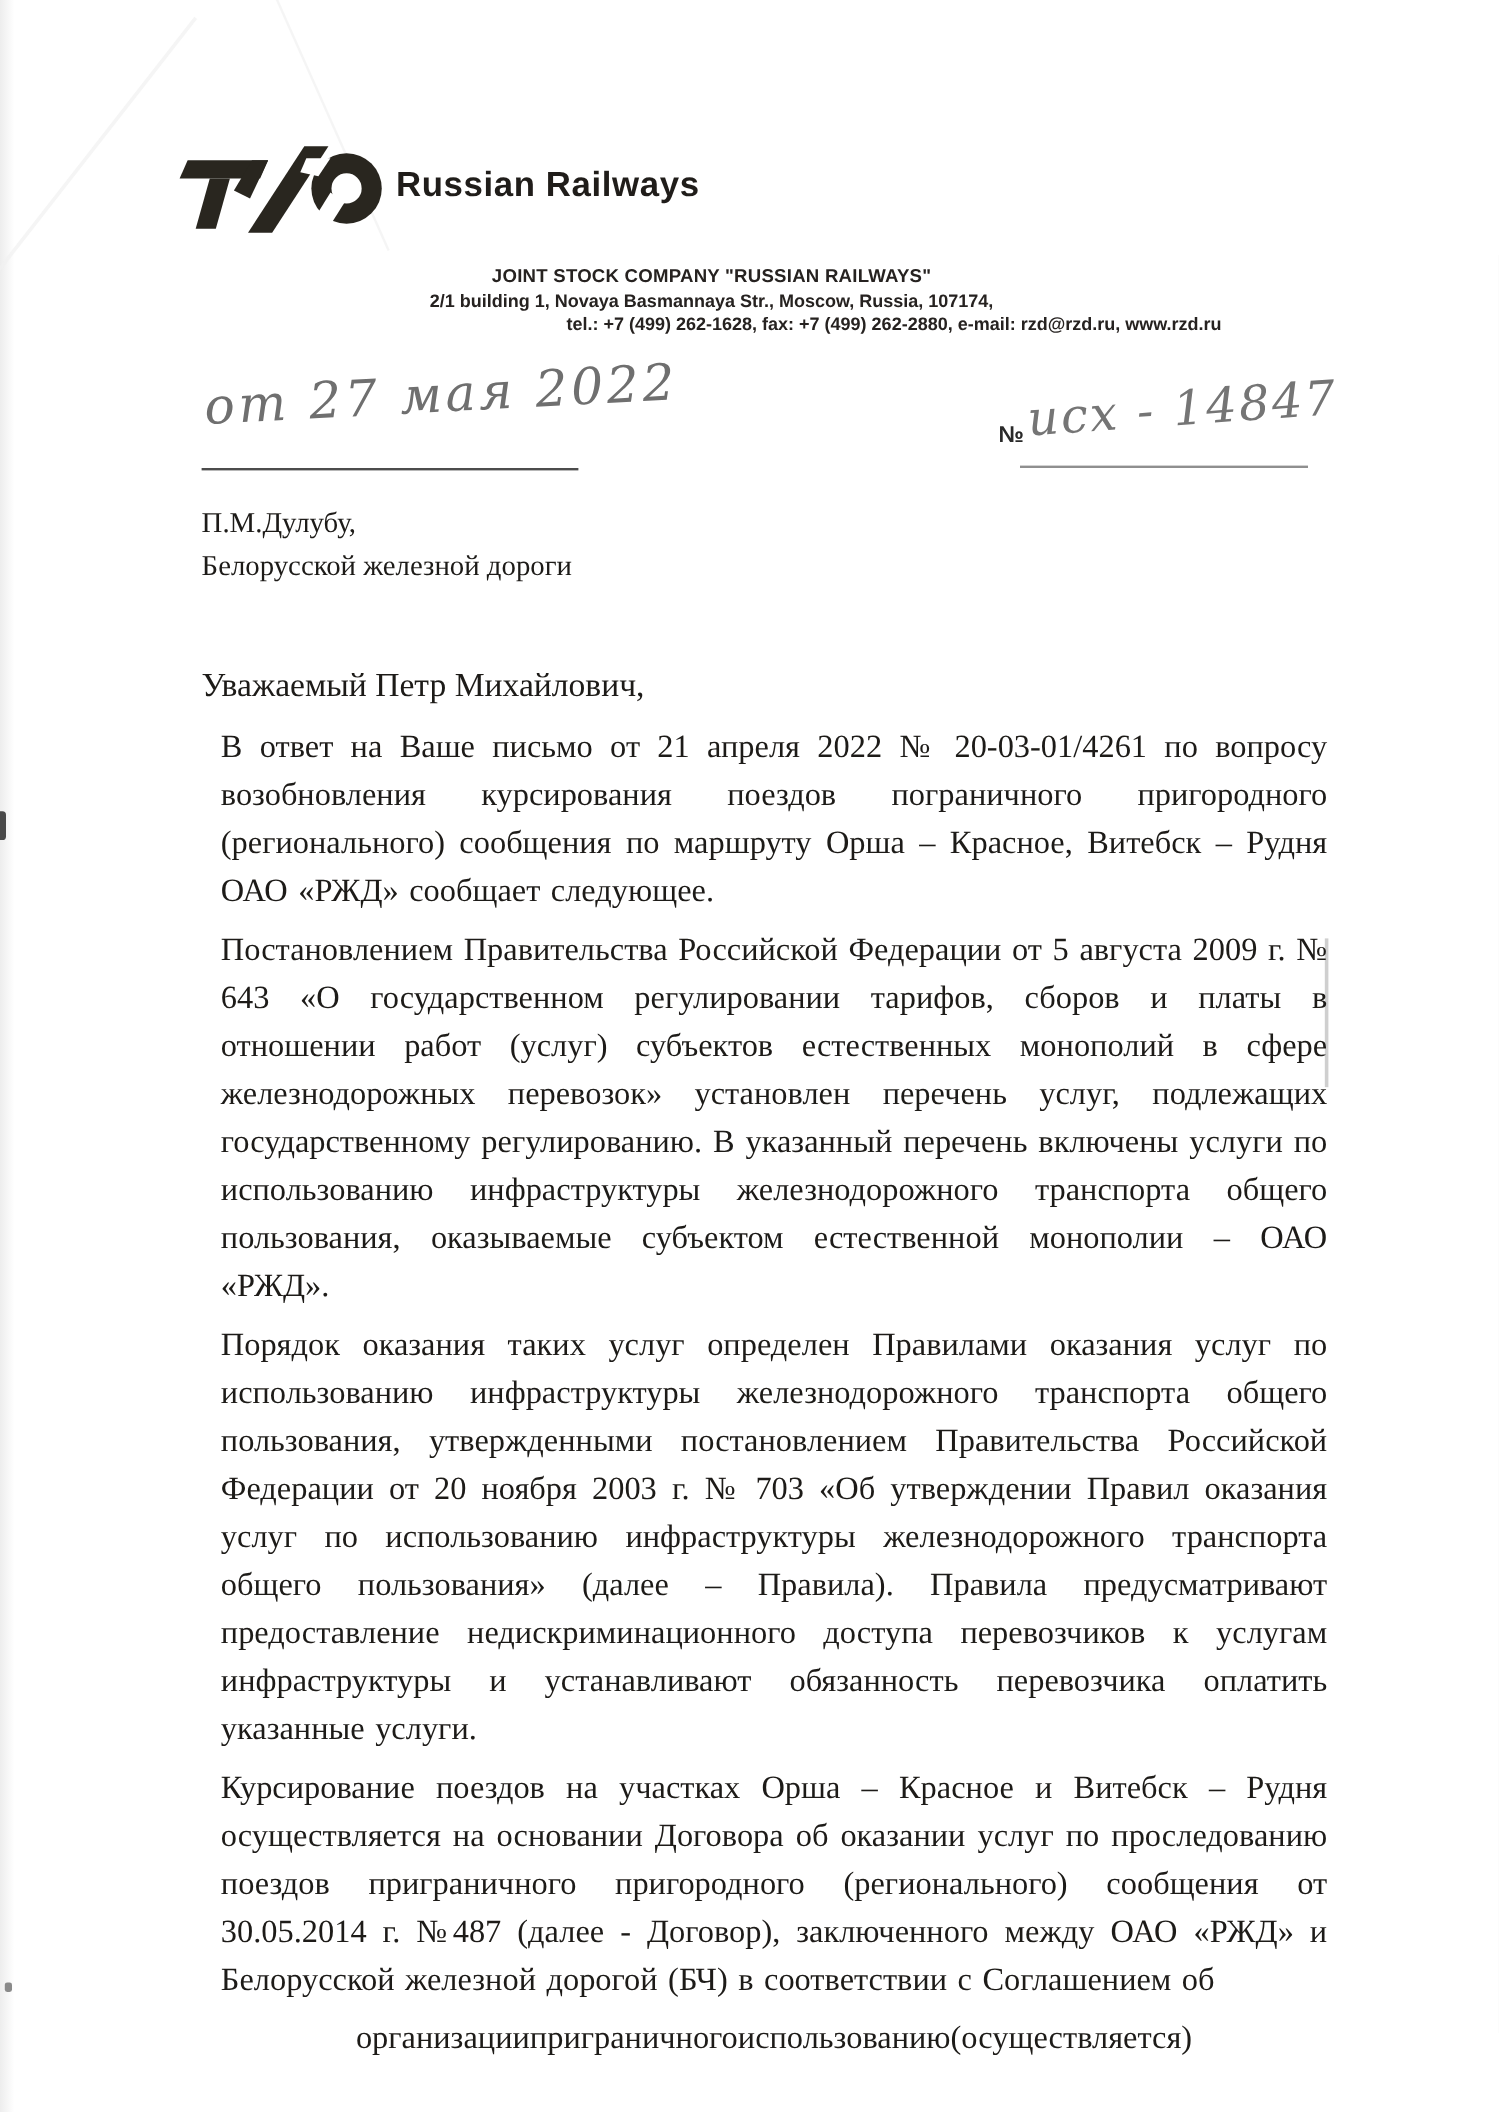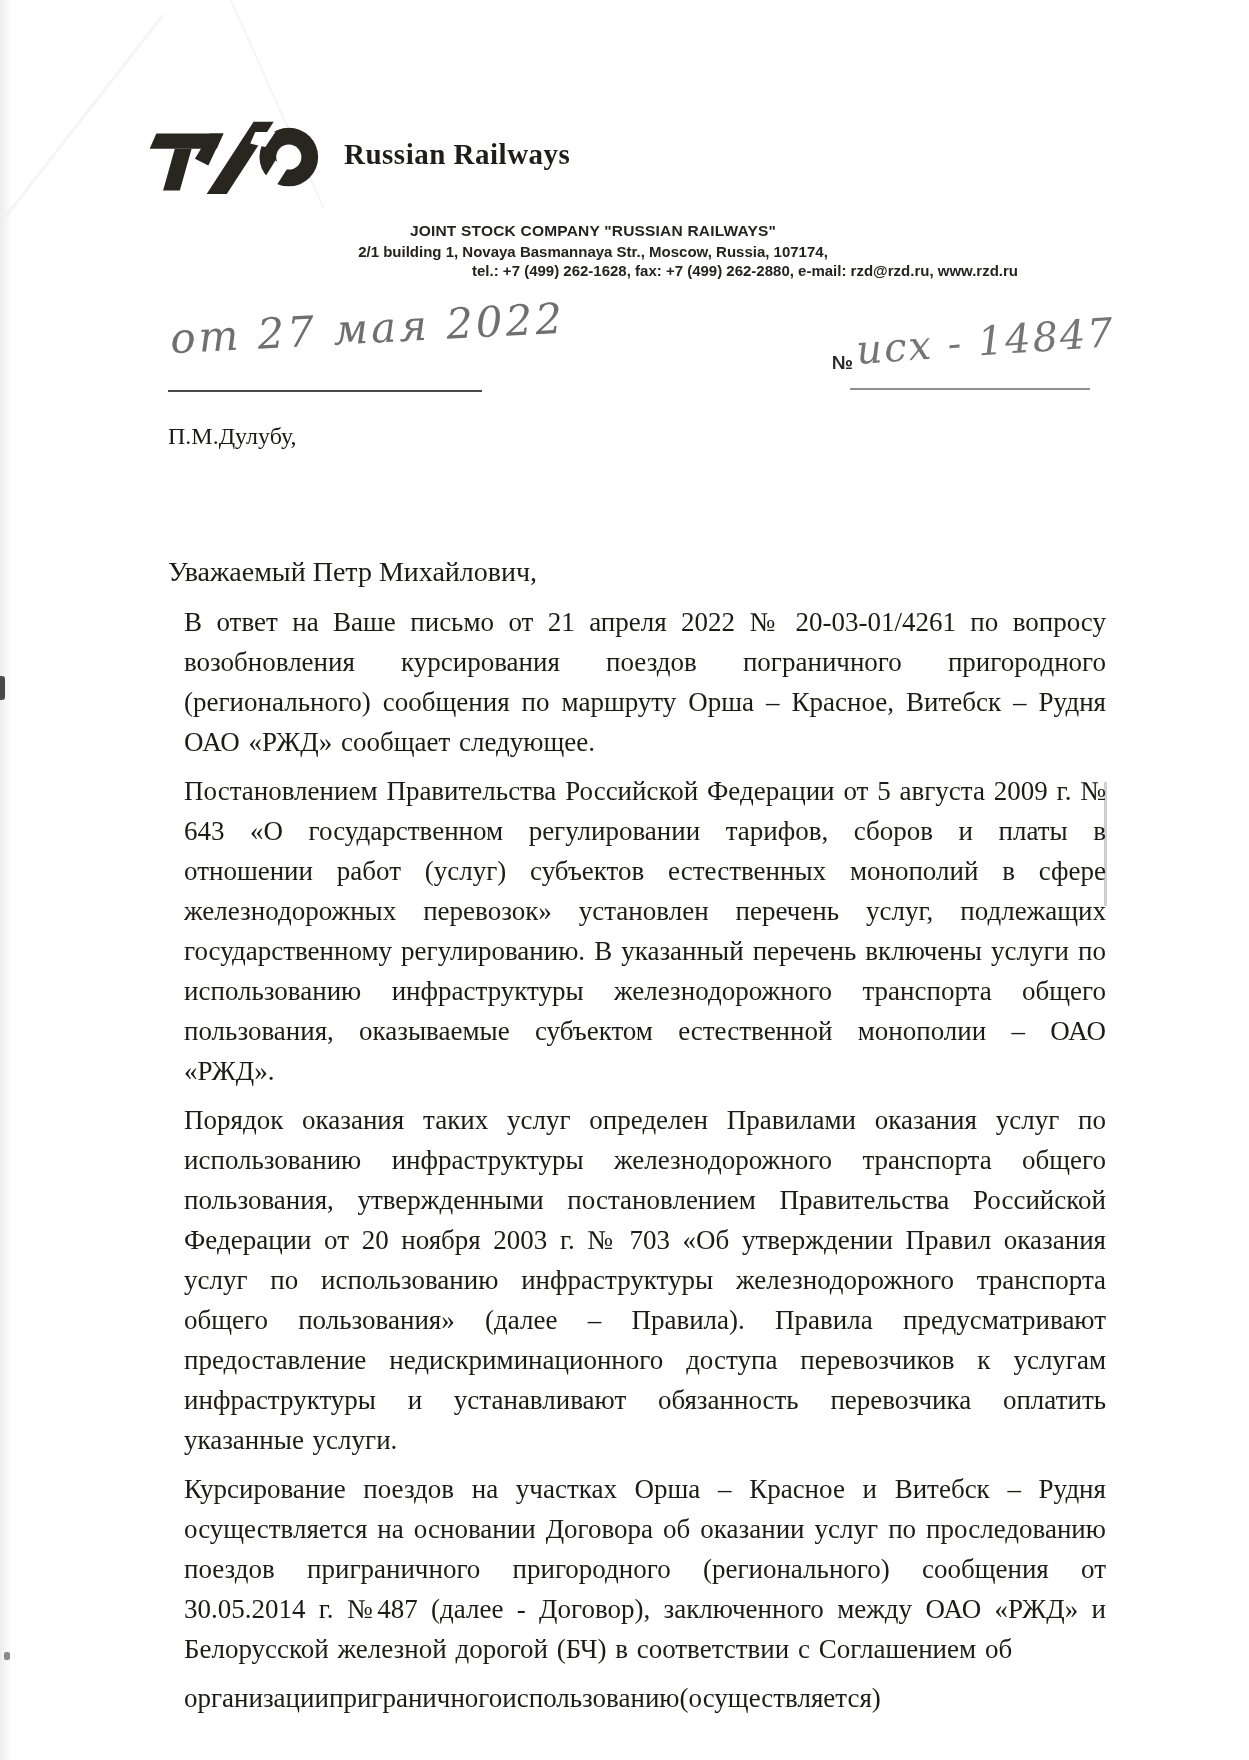--- a/index.html
+++ b/index.html
@@ -35,22 +35,22 @@
   }
   .bottom-speck{
     position:absolute;left:4px;top:1652px;width:6px;height:8px;
     background:#8a8a8a;border-radius:2px;
   }
 
   
   .logo-wrap{position:absolute;left:148px;top:103px;width:176px;height:98px;}
   .logo-svg{width:176px;height:98px;display:block;}
   .brand-name{
-    position:absolute;left:344px;top:138px;
-    font-family:Liberation Serif, serif;
+    position:absolute;left:330px;top:138px;
+    font-family:Liberation Sans, sans-serif;
     font-weight:700;font-size:29px;letter-spacing:.5px;color:#201d1a;
   }
 
   
   .letterhead{
     position:absolute;left:168px;top:222px;width:850px;
     text-align:center;
     font-family:"Liberation Sans", sans-serif;
     color:#262220;
   }
@@ -91,21 +91,21 @@
 
   
   .letter-body{
     position:absolute;left:168px;top:602px;width:922px;
     font-size:27px;line-height:40px;
     text-align:justify;
     margin-left:16px;
   }
   .para{margin:0 0 9px 0;word-spacing:2px;}
   .last-line{
-    display:flex;justify-content:flex-start;
+    display:flex;justify-content:center;
     font-size:27px;line-height:40px;white-space:nowrap;
   }
 </style>
 </head>
 <body>
 
 <div class="page">
 
   <div class="edge-shade"></div>
   <div class="crease crease-1"></div>
@@ -142,20 +142,21 @@
     <div class="date-hand">от 27 мая 2022</div>
   </div>
   <div class="number-label">№</div>
   <div class="number-field">
     <div class="number-hand">исх - 14847</div>
   </div>
 
   <div class="addressee">
 
   <div class="addr-line">П.М.Дулубу,</div>
+      <div class="addr-line">Белорусской железной дороги</div>
     </div>
 
   <div class="salutation">Уважаемый Петр Михайлович,</div>
 
   <div class="letter-body">
     <div>
 
     <p class="para">В ответ на Ваше письмо от 21 апреля 2022 № 20-03-01/4261 по вопросу возобновления курсирования поездов пограничного пригородного (регионального) сообщения по маршруту Орша – Красное, Витебск – Рудня ОАО «РЖД» сообщает следующее.</p>
         <p class="para">Постановлением Правительства Российской Федерации от 5 августа 2009 г. № 643 «О государственном регулировании тарифов, сборов и платы в отношении работ (услуг) субъектов естественных монополий в сфере железнодорожных перевозок» установлен перечень услуг, подлежащих государственному регулированию. В указанный перечень включены услуги по использованию инфраструктуры железнодорожного транспорта общего пользования, оказываемые субъектом естественной монополии – ОАО «РЖД».</p>
         <p class="para">Порядок оказания таких услуг определен Правилами оказания услуг по использованию инфраструктуры железнодорожного транспорта общего пользования, утвержденными постановлением Правительства Российской Федерации от 20 ноября 2003 г. № 703 «Об утверждении Правил оказания услуг по использованию инфраструктуры железнодорожного транспорта общего пользования» (далее – Правила). Правила предусматривают предоставление недискриминационного доступа перевозчиков к услугам инфраструктуры и устанавливают обязанность перевозчика оплатить указанные услуги.</p>

